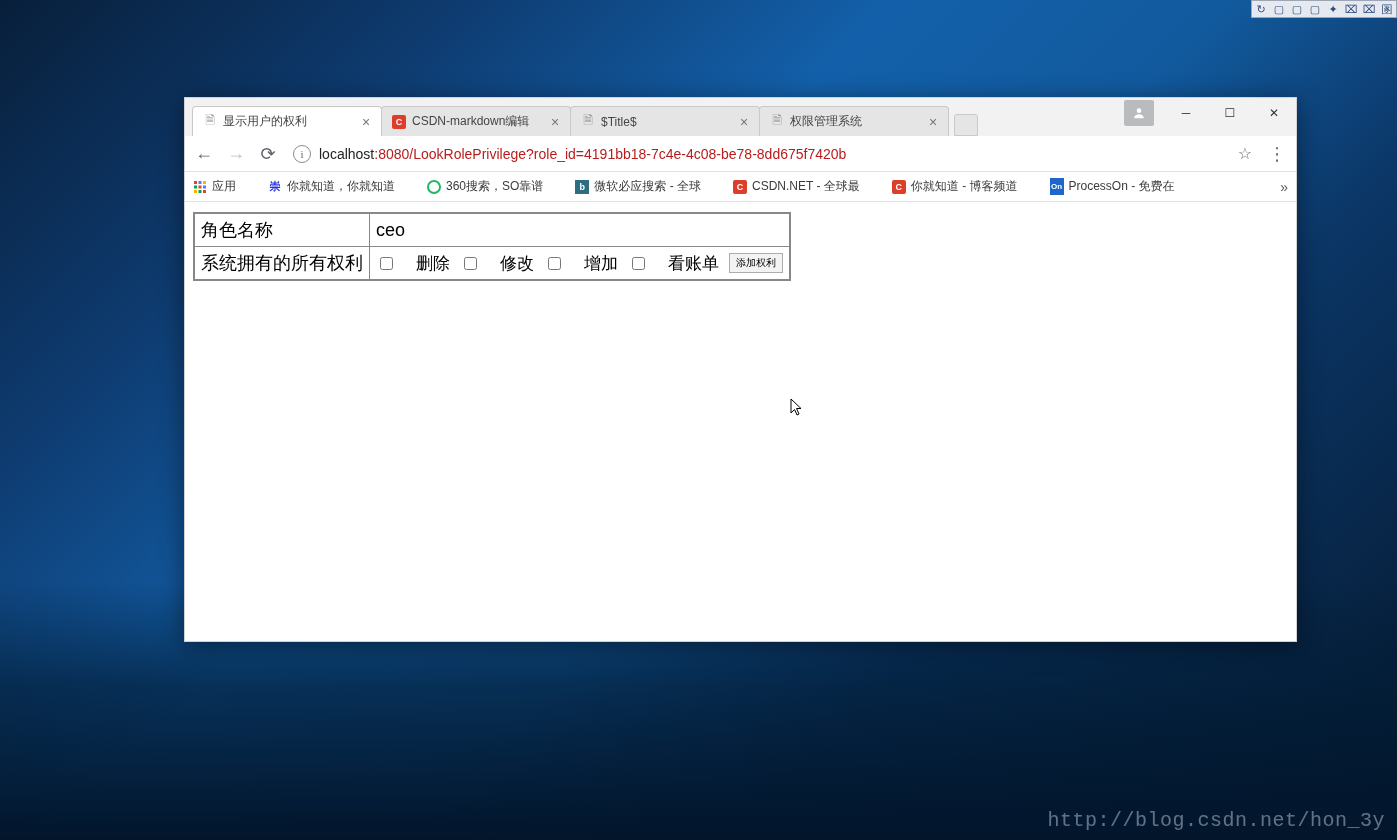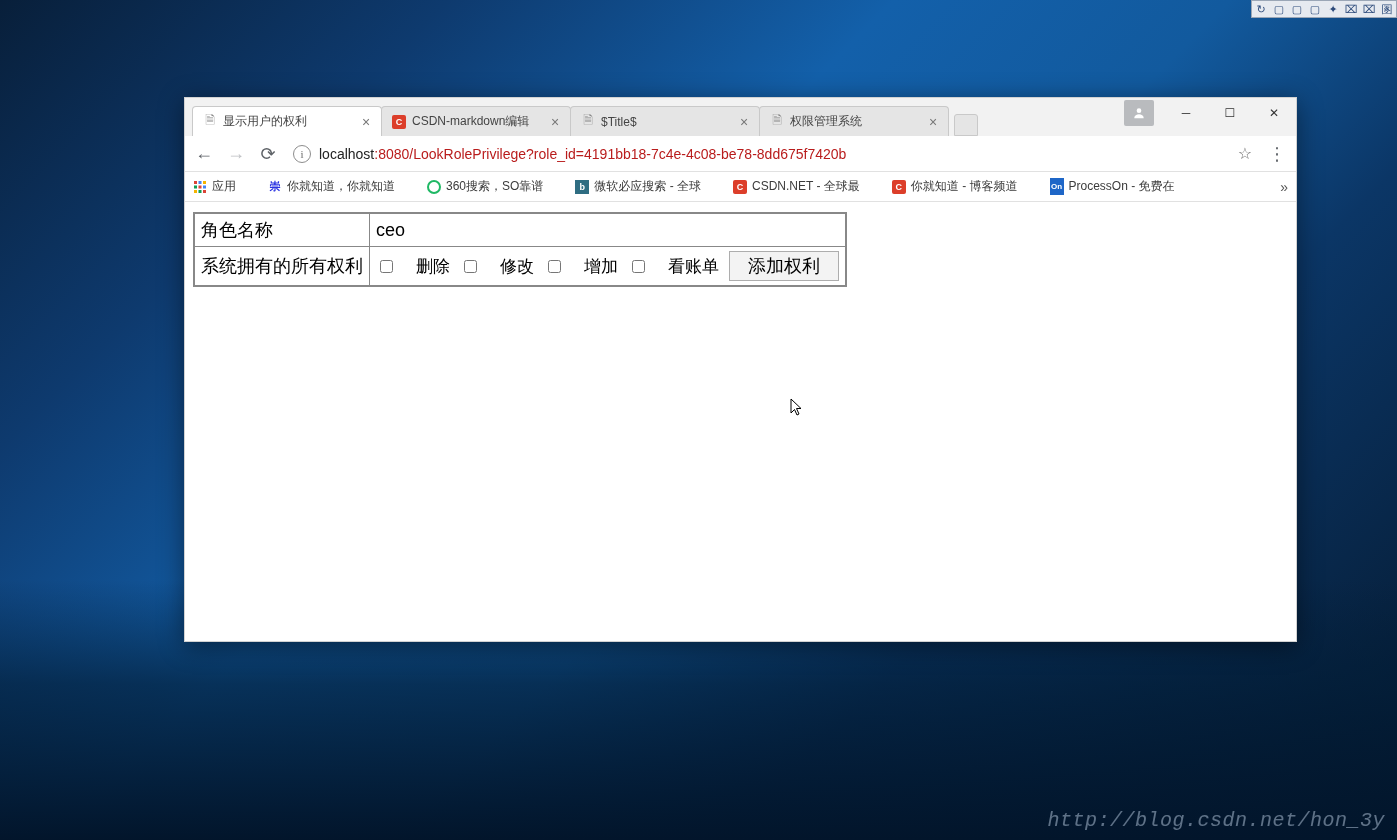--- a/index.html
+++ b/index.html
@@ -21,21 +21,20 @@
     height: 18px;
     display: flex; align-items: center;
     background: #e6eaf0; border: 1px solid #9aa6b6; padding: 0 2px;
     gap: 4px;
   }
   .sys-tray-top .ico { width: 14px; height: 14px; display:flex; align-items:center; justify-content:center; font-size:11px; color:#2c4a7a; }
 
   .watermark {
     position: absolute; right: 12px; bottom: 8px;
     font-family: "Courier New", monospace;
-    font-style: italic;
     font-size: 20px;
     color: #cfe1f5;
     opacity: 0.45;
     letter-spacing: 0.5px;
   }
 
   .browser {
     position: absolute;
     left: 184px; top: 97px;
     width: 1113px; height: 545px;
@@ -144,21 +143,21 @@
     border: 1px solid #888;
     padding: 4px 6px;
     font-size: 18px;
     vertical-align: middle;
     white-space: nowrap;
   }
   table.data td.value { min-width: 390px; }
   .checks { display:flex; align-items:center; gap: 10px; font-size:17px; }
   .chk-item { display:flex; align-items:center; gap:20px; }
   .add-btn {
-    font-size:18px; padding: 2px 18px;
+    font-size:10px; padding: 2px 6px;
     background:#f3f3f3; border:1px solid #adadad;
     cursor:pointer;
   }
 
   .cursor-img {
     position: absolute;
     left: 605px; top: 300px;
     width: 14px; height: 20px;
     pointer-events: none;
     z-index: 50;

